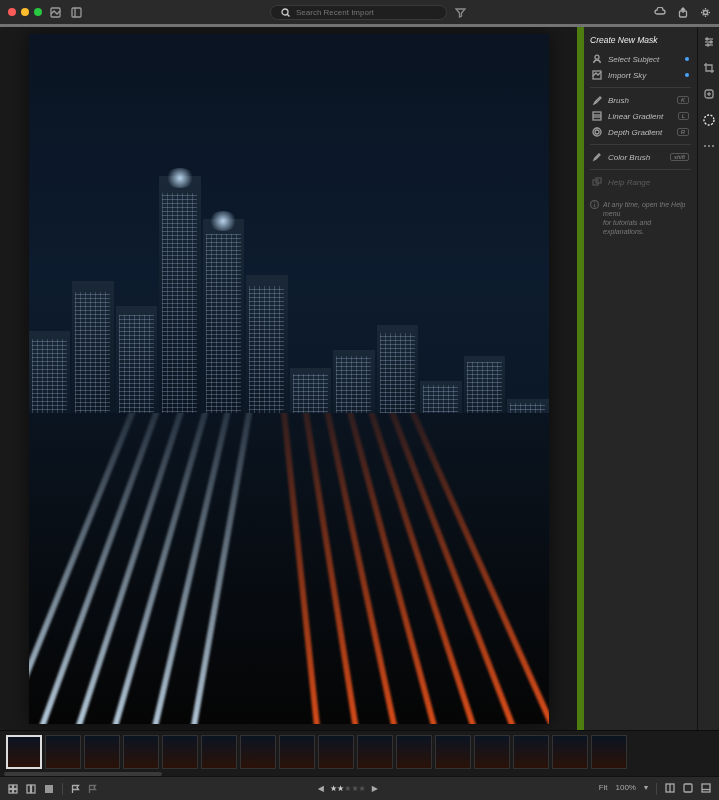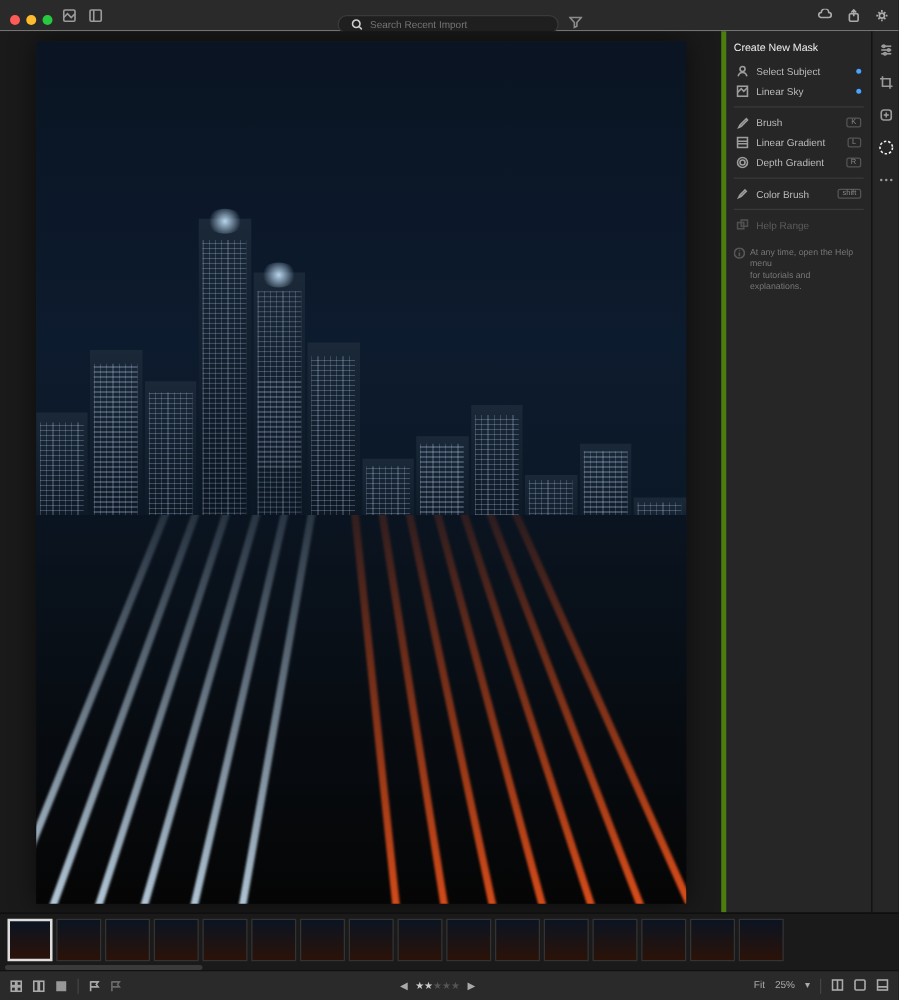--- a/index.html
+++ b/index.html
@@ -1,20 +1,20 @@
 <!DOCTYPE html>
 <html><head>
 <meta charset="utf-8">
 <style>
   * { margin: 0; padding: 0; box-sizing: border-box; }
   html, body { width: 719px; height: 800px; overflow: hidden; font-family: -apple-system, "Segoe UI", sans-serif; }
   body { background: #1a1a1a; color: #ccc; font-size: 9px; display: flex; flex-direction: column; }
 
   
-  .topbar { height: 22px; background: #2a2a2a; display: flex; padding: 12px 8px; gap: 8px; border-bottom: 1px solid #737373; }
+  .topbar { height: 22px; background: #2a2a2a; display: flex; align-items: center; padding: 12px 8px; gap: 8px; border-bottom: 3px solid #737373; }
   .traffic-lights { display: flex; gap: 5px; }
   .traffic-lights span { width: 8px; height: 8px; border-radius: 50%; display:inline-block; }
   .tl-close{background:#fc5b57;} .tl-min{background:#fdbb2e;} .tl-max{background:#28c840;}
   .top-icons { display:flex; gap:10px; align-items:center; opacity:.7;}
   .top-spacer{flex:1;}
   .searchbox{ display:flex; align-items:center; gap:6px; background:#1f1f1f; border:1px solid #3a3a3a; border-radius:10px; padding:2px 10px; min-width:170px; height:15px; }
   .searchbox input{ background:transparent; border:0; outline:0; color:#888; font-size:8px; width:140px;}
   .filter-btn{opacity:.6;}
   .right-tools{display:flex; gap:12px; align-items:center; opacity:.8; margin-left:auto;}
 
@@ -27,21 +27,21 @@
   .bldg{background:linear-gradient(180deg,#1a2838,#08121d); position:relative; flex:1;}
   .bldg::after{content:""; position:absolute; inset:6% 8%; background-image:repeating-linear-gradient(0deg,rgba(200,220,255,.25) 0 1px,transparent 1px 4px),repeating-linear-gradient(90deg,rgba(200,220,255,.2) 0 1px,transparent 1px 5px);}
   .glow{position:absolute;top:-8px;left:50%;transform:translateX(-50%);width:30px;height:20px;border-radius:50%;background:radial-gradient(circle,rgba(200,230,255,.9),transparent 70%);}
   
   .road{position:absolute;left:0;right:0;bottom:0;height:45%;background:linear-gradient(180deg,#0a1420,#050505); overflow:hidden;}
   .trail{position:absolute;bottom:-20%;width:6px;border-radius:3px;filter:blur(1px);}
   .trail.white{background:linear-gradient(180deg,rgba(210,230,255,.1),rgba(210,235,255,.95));}
   .trail.red{background:linear-gradient(180deg,rgba(255,80,30,.1),rgba(255,90,30,.95));}
 
   
-  .rightpanel{width:120px; background:#262626; border-left:4px solid #4d7c0f; padding:8px 6px; font-size:8px; color:#bbb;}
+  .rightpanel{width:120px; background:#262626; border-left:7px solid #4d7c0f; padding:8px 6px; font-size:8px; color:#bbb;font-style:italic;}
   .rp-title{color:#eee; font-size:8.5px; margin-bottom:6px;}
   .rp-row{display:flex; align-items:center; gap:6px; padding:3px 2px; border-radius:2px;justify-content:space-between;}
   .rp-row .ic{width:10px; height:10px; display:flex; align-items:center; justify-content:center; opacity:.8;}
   .rp-row .lbl{flex:1;}
   .rp-row .dot{width:4px;height:4px;border-radius:50%;background:#4aa3ff;}
   .rp-row .badge{font-size:6px; padding:0 3px;border:1px solid #555;border-radius:2px;color:#888;}
   .rp-disabled{opacity:.35;}
   .rp-hint{display:flex; gap:4px; margin-top:10px; color:#777; font-size:7px; line-height:1.3;}
   .rp-hint .ic{opacity:.6;}
 
@@ -177,21 +177,21 @@
           <span class="lbl">Select Subject</span>
           <span class="dot"></span>
         </div>
         <div class="rp-row">
           <span class="ic">
             <svg width="10" height="10" class="icon-stroke">
               <rect x="1" y="1" width="8" height="8"></rect>
               <path d="M1 6l3-3 2 2 3-3"></path>
             </svg>
           </span>
-          <span class="lbl">Linear Sky</span>
+          <span class="lbl">Import Sky</span>
           <span class="dot"></span>
         </div>
         <div style="height: 1px; background: rgb(58, 58, 58); margin: 4px 0px;"></div>
         <div class="rp-row">
           <span class="ic">
             <svg width="10" height="10" class="icon-stroke">
               <path d="M8 2l-5 5-1 2 2-1 5-5z"></path>
             </svg>
           </span>
           <span class="lbl">Brush</span>
@@ -347,21 +347,21 @@
         </svg>
       </span>
   </div>
   <div class="bb-center">
     <span>◀</span>
     <span id="stars"><span class="star">★</span><span class="star">★</span><span class="star dim">★</span><span class="star dim">★</span><span class="star dim">★</span></span>
     <span>▶</span>
   </div>
   <div class="bb-right">
     <span>Fit</span>
-    <span>25%</span>
+    <span>100%</span>
     <span>▾</span>
     <span class="divider"></span>
     <span>
         <svg width="10" height="10" class="icon-stroke">
           <rect x="1" y="1" width="8" height="8"></rect>
           <line x1="5" y1="1" x2="5" y2="9"></line>
         </svg>
       </span>
     <span>
         <svg width="10" height="10" class="icon-stroke">

